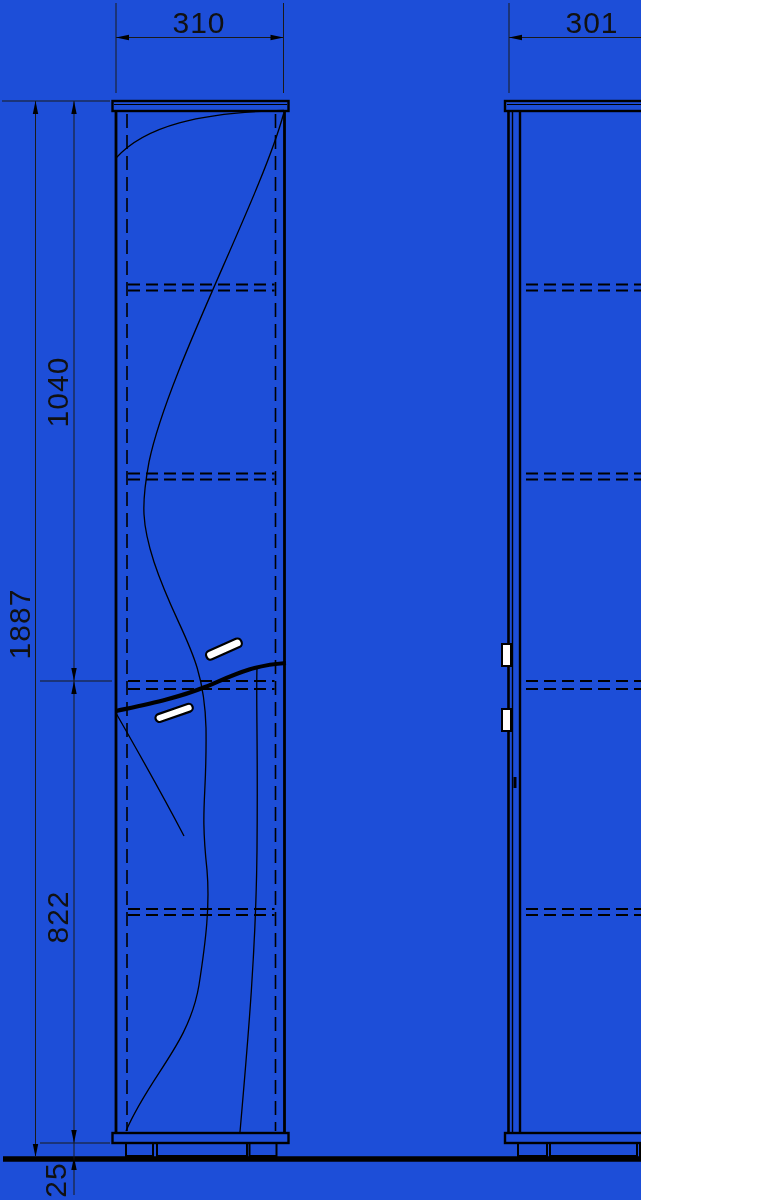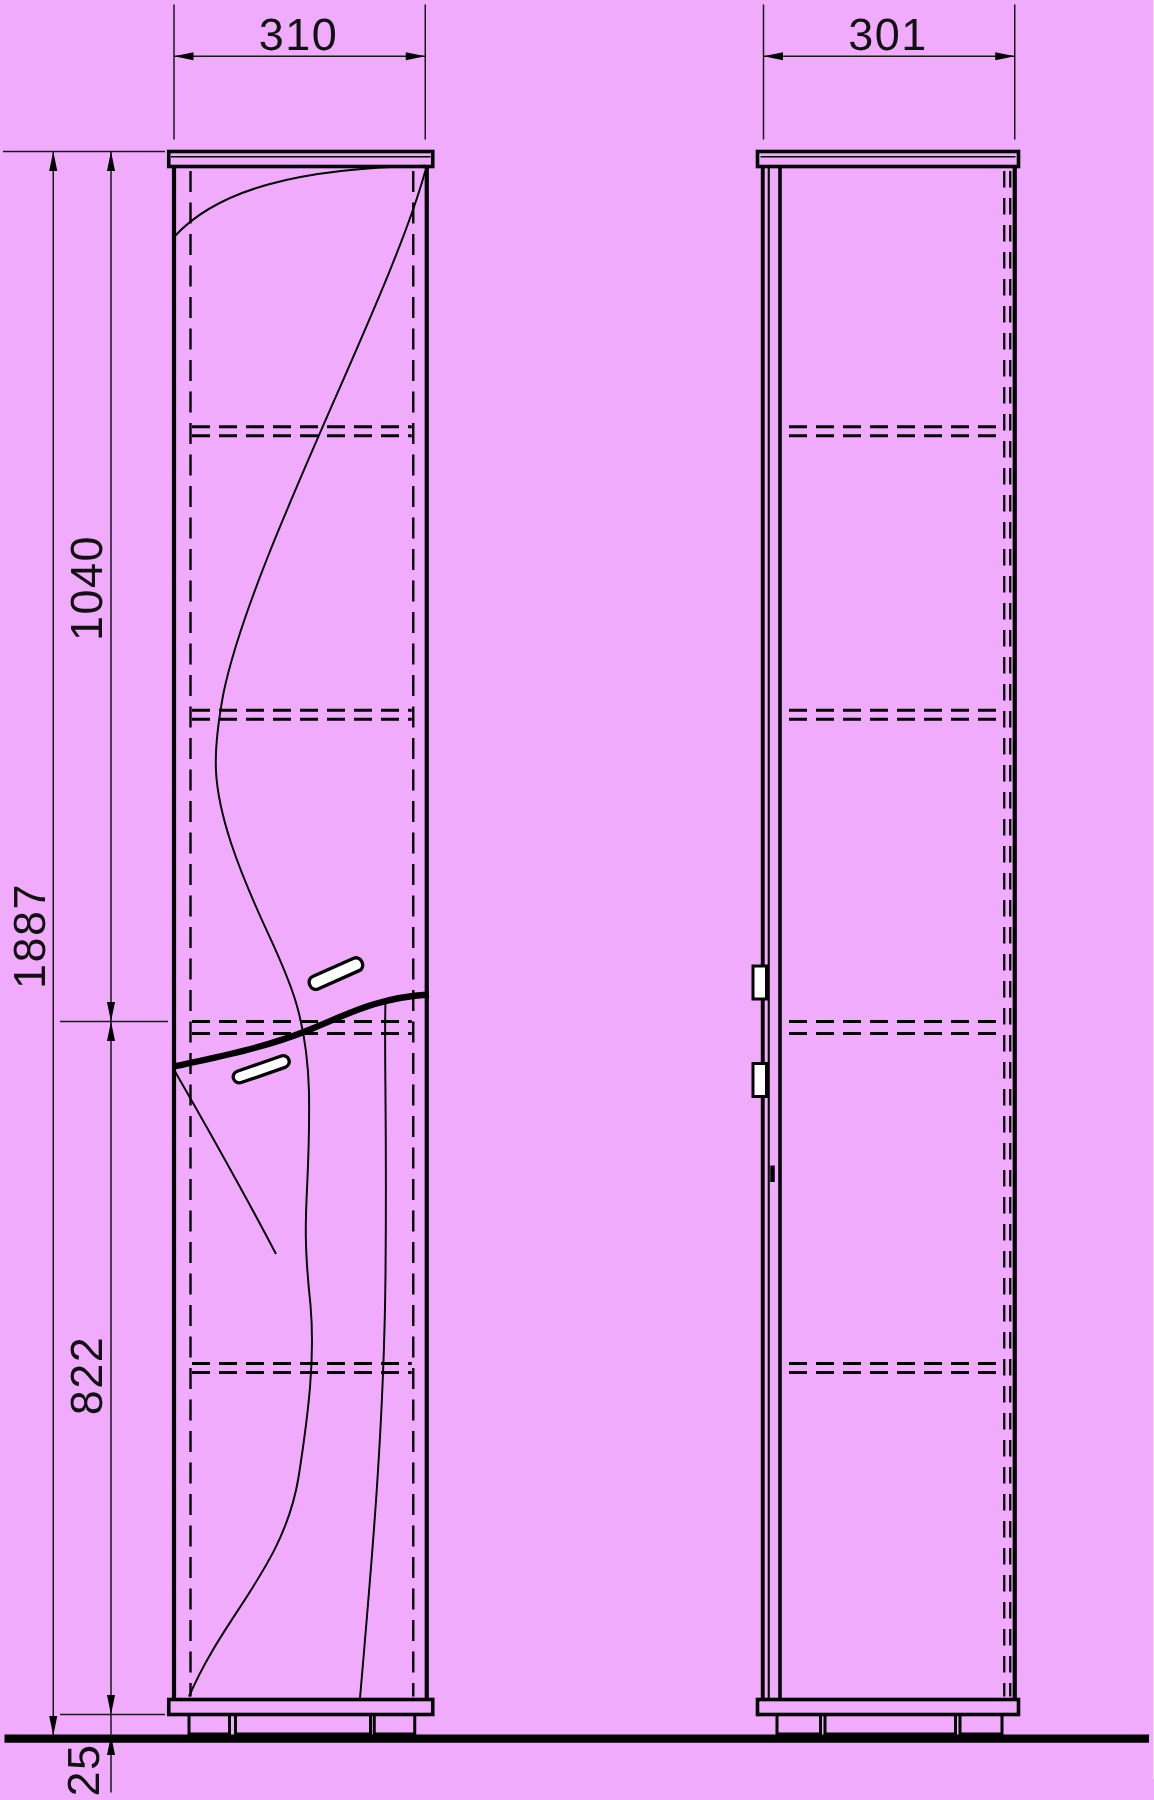--- a/index.html
+++ b/index.html
@@ -1,16 +1,16 @@
 <!DOCTYPE html>
 <html><head>
 <meta charset="utf-8">
 <style>
   html,body{margin:0;padding:0;background:#ffffff;}
-  .stage{width:769px;height:1200px;background:#f0abfc;position:relative;overflow:hidden;
+  .stage{width:641px;height:1200px;background:#1d4ed8;position:relative;overflow:hidden;
          font-family:"Liberation Sans", sans-serif;}
   svg{display:block;}
   text{font-family:"Liberation Sans", sans-serif;fill:#111;letter-spacing:1px;}
   .dimtxt{font-size:30px;}
 </style>
 </head>
 <body>
 
 <div class="stage">
 <svg width="769" height="1200" viewBox="0 0 769 1200">

